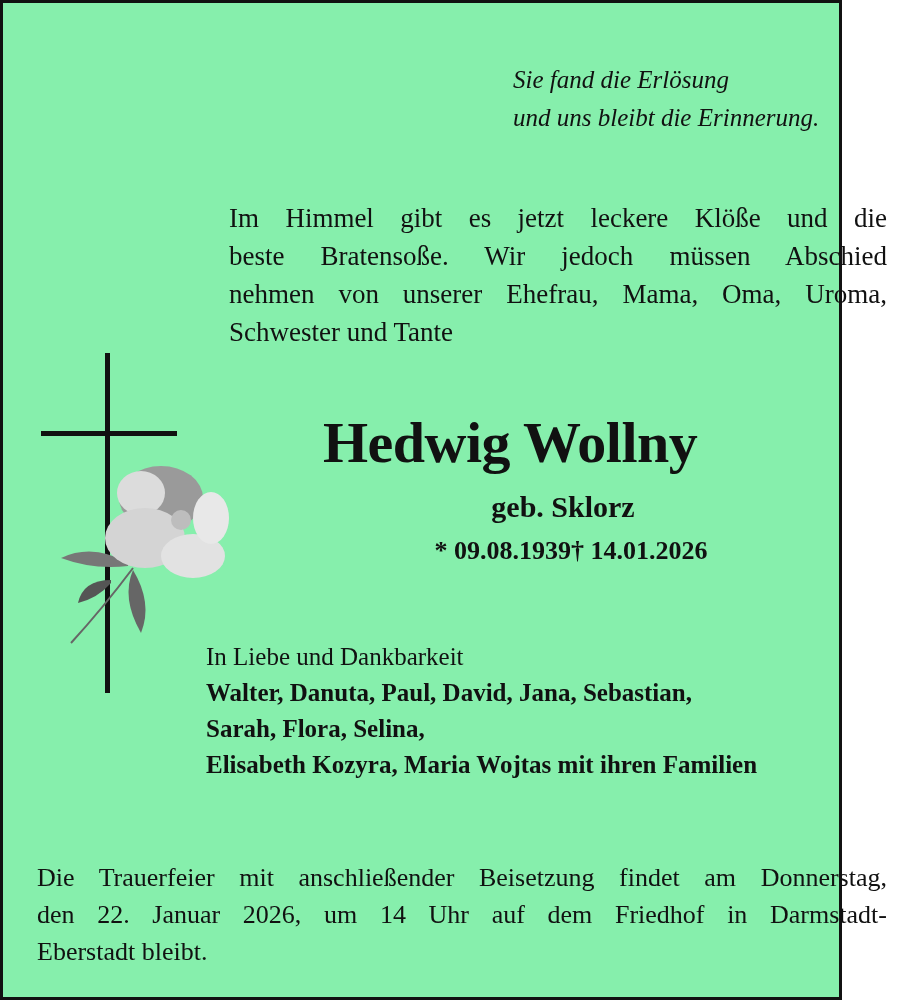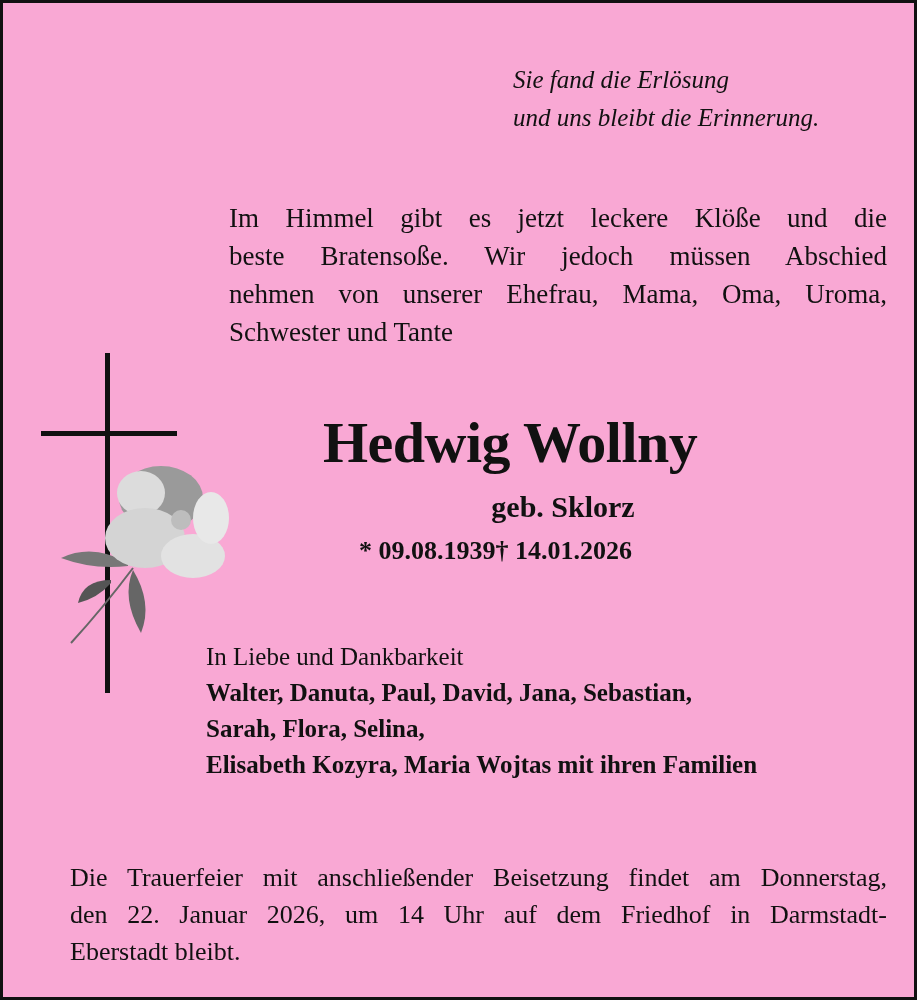--- a/index.html
+++ b/index.html
@@ -1,19 +1,19 @@
 <!DOCTYPE html>
 <html><head>
 <meta charset="utf-8">
 <style>
   html, body { margin:0; padding:0; background:#fff; }
   body { width:917px; height:1000px; position:relative; overflow:hidden; }
   .frame {
-    position:absolute; left:0; top:0; width:917px; height:1000px;
-    box-sizing:border-box; border:3px solid #111; background:#f9a8d4;padding-left:40px;
+    position:absolute; left:0; top:0; width:842px; height:1000px;
+    box-sizing:border-box; border:3px solid #111; background:#86efac;padding-left:40px;
   }
   .serif { font-family: "Liberation Serif", "DejaVu Serif", serif; color:#111; }
   .motto {
     position:absolute; left:510px; top:58px; width:380px;
     font-style:italic; font-size:25px; line-height:38px;
   }
   .intro {
     position:absolute; left:206px; top:196px; width:678px;
     font-size:27px; line-height:38px; text-align:justify; text-align-last:left;
   }
@@ -23,31 +23,31 @@
     position:absolute; left:320px; top:405px; width:480px; text-align:left;
     font-size:58px; font-weight:bold; letter-spacing:-0.5px; line-height:70px;
   }
   .maiden {
     position:absolute; left:320px; top:488px; width:480px; text-align:center;
     font-size:30px; font-weight:bold; line-height:32px;
   }
   .dates {
     position:absolute; left:340px; top:530px; width:440px;
     font-size:26px; font-weight:bold; line-height:36px;
-    display:flex; justify-content:flex-start;
+    display:flex; justify-content:center;
   }
   .dates span.b { margin-left:16px; }
   .dates span.d { }
   .thanks { position:absolute; left:203px; top:636px; width:690px; font-size:25px; line-height:36px; }
   .thanks .n { font-weight:bold; display:block; }
   .funeral {
     position:absolute; left:34px; top:856px; width:850px;
     font-size:26px; line-height:37px;
   }
-  .funeral span { display:block;margin-left:33px; }
+  .funeral span { display:block; }
   .funeral .j { text-align:justify; text-align-last:justify; }
   .art { position:absolute; left:30px; top:345px; width:210px; height:350px; }
 </style>
 </head>
 <body>
 
 <div class="frame">
 
   <div class="motto serif">
     <div>Sie fand die Erlösung</div>

